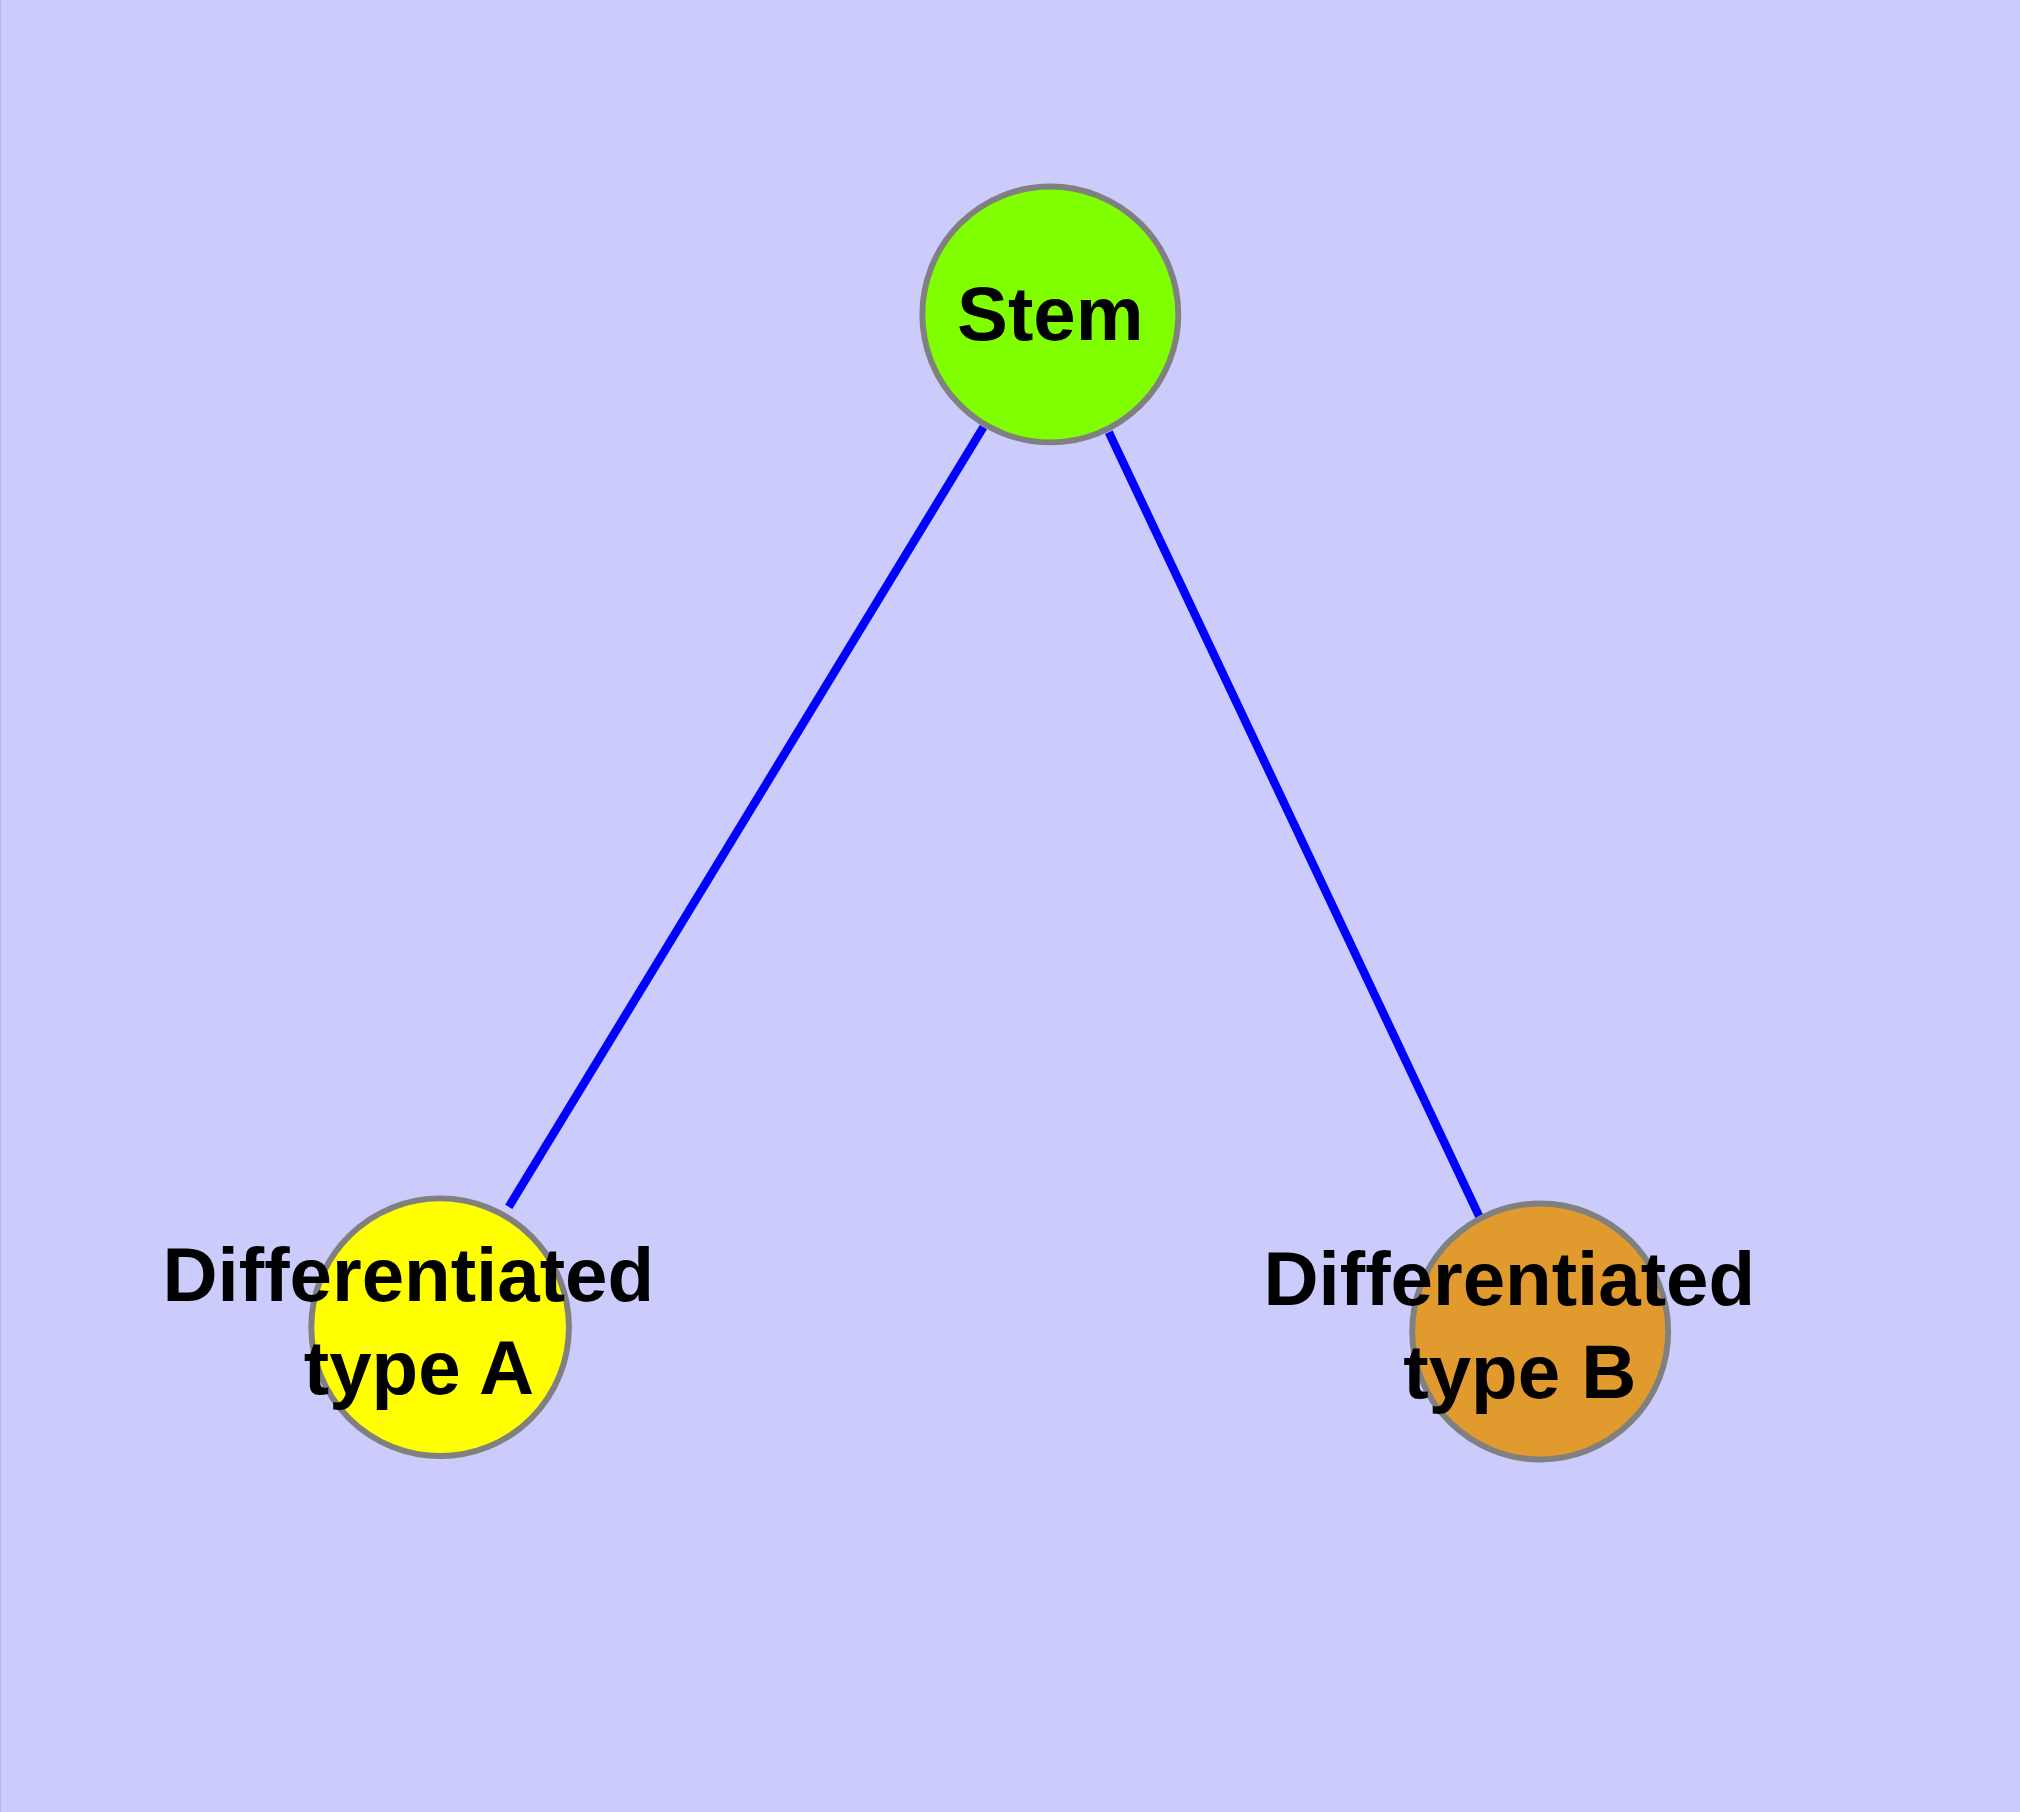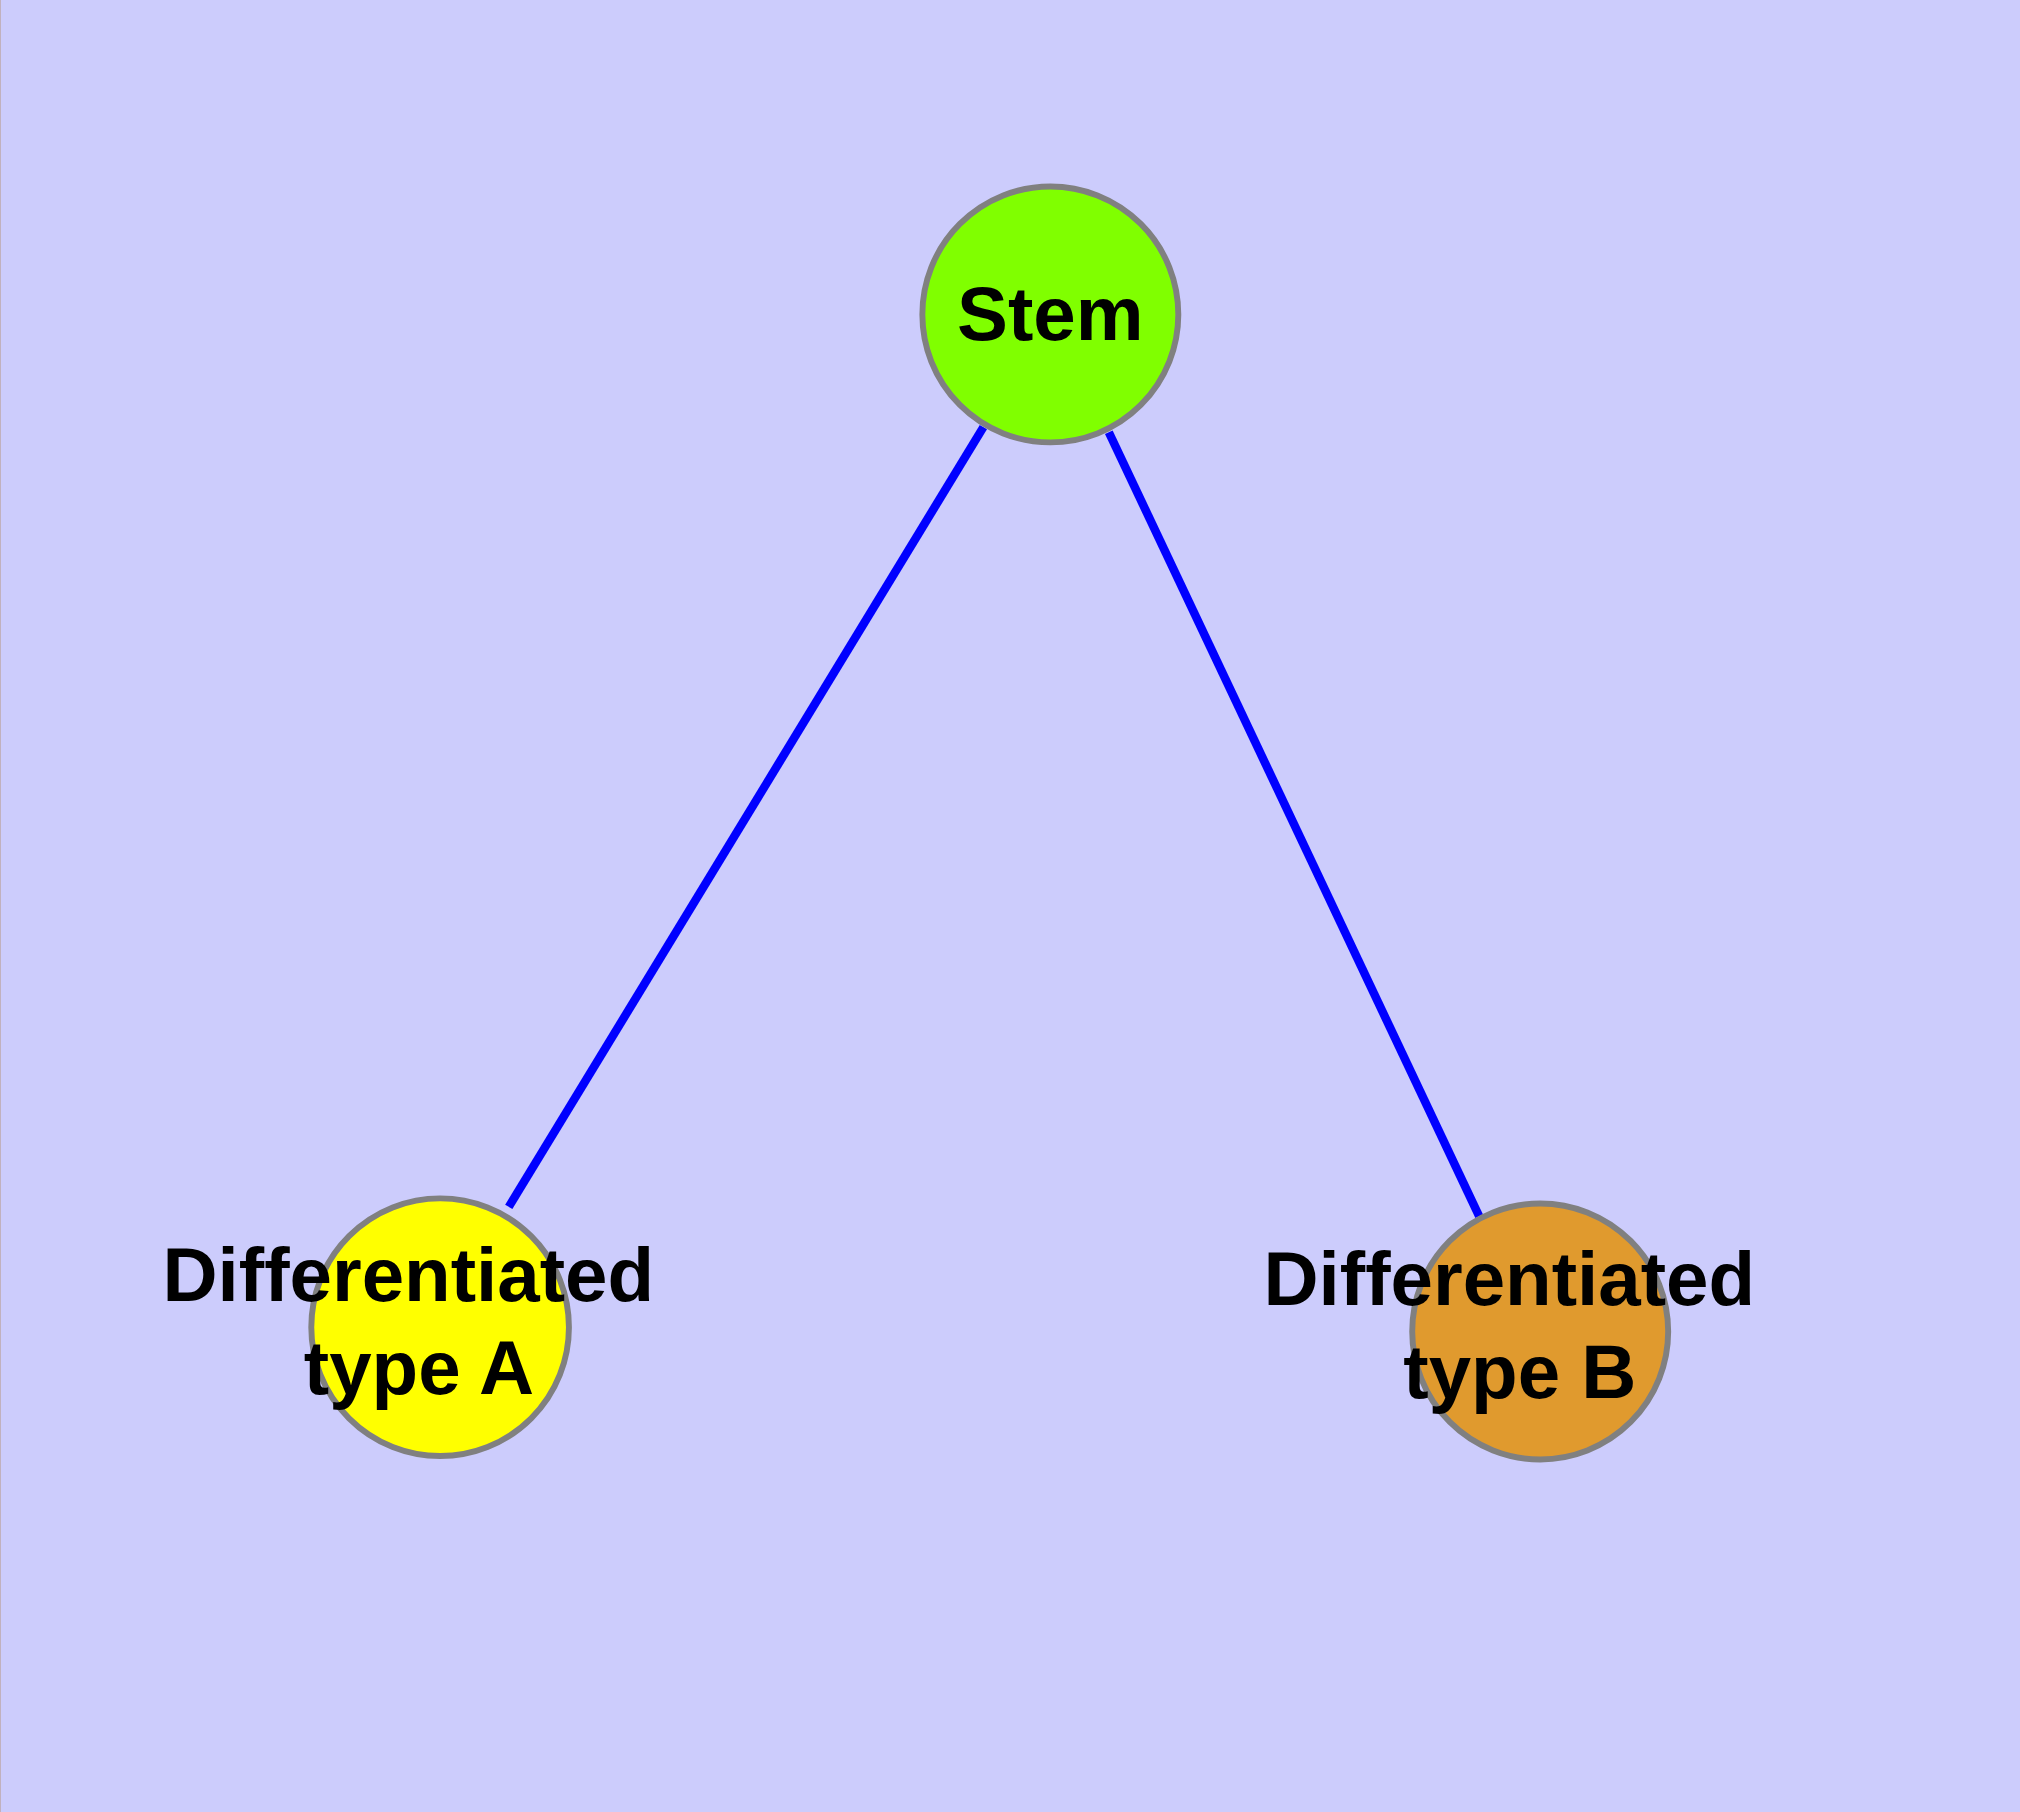--- a/index.html
+++ b/index.html
@@ -31,21 +31,21 @@
     font-weight: bold;
     fill: #000000;
     text-anchor: middle;
     dominant-baseline: middle;
     paint-order: normal;
   }
 </style>
 </head>
 <body>
 
-<div id="canvas-root" style="width: 2021px; height: 1812px; background: #a16207;">
+<div id="canvas-root" style="width: 2021px; height: 1812px; background: #8b5cf6;">
   <svg id="graph-svg" viewBox="0 0 2384 2138" xmlns="http://www.w3.org/2000/svg" width="2021" height="1812">
 
     <rect x="0" y="0" width="2384" height="2138" fill="#ccccfc"></rect>
 
     <g>
       <line stroke="#0000ff" stroke-width="10" stroke-linecap="butt" x1="1160" y1="504" x2="600" y2="1424"></line>
       <line stroke="#0000ff" stroke-width="10" stroke-linecap="butt" x1="1308" y1="510" x2="1745" y2="1435"></line>
     </g>
 
     <g>

